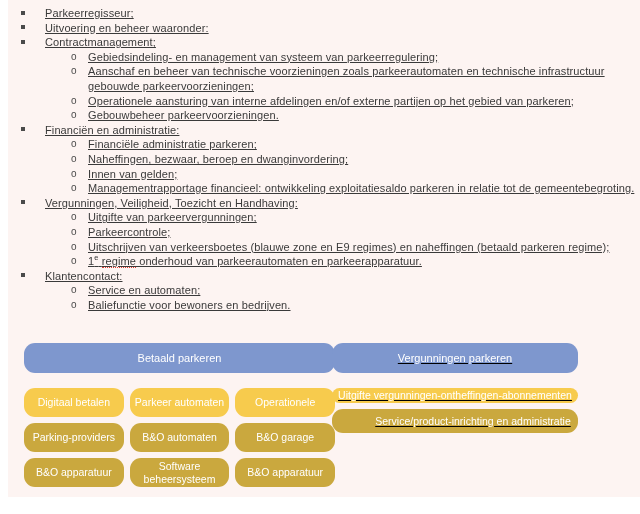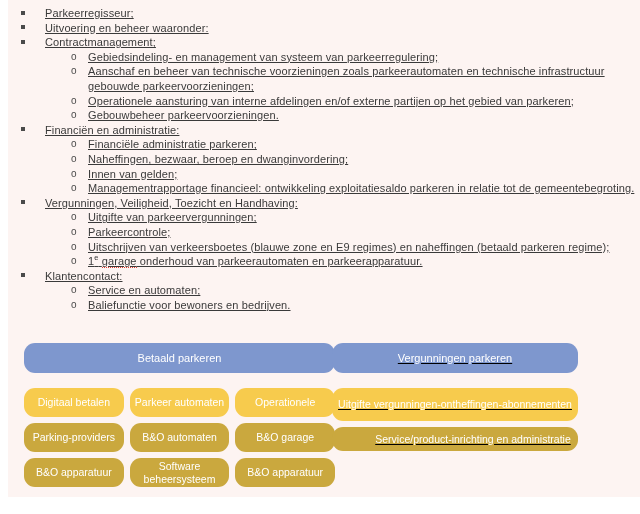--- a/index.html
+++ b/index.html
@@ -134,21 +134,21 @@
   }
   .row .cell {
     flex: 1 1 0;
     height: 29px;
   }
   .col-right .wide {
     width: 246px;
     margin-top: 6px;
   }
   .col-right .wide.two-line {
-    height: 33px;
+    height: 15px;
   }
   .col-right .wide.one-line {
     height: 24px;
     padding-left: 40px;
   }
   .spacer-9 { height: 9px; }
 </style>
 </head>
 <body>
 
@@ -216,21 +216,21 @@
         <div class="li level2">
           <span class="marker">o</span>
           <span class="txt">Parkeercontrole;</span>
         </div>
         <div class="li level2">
           <span class="marker">o</span>
           <span class="txt">Uitschrijven van verkeersboetes (blauwe zone en E9 regimes) en naheffingen (betaald parkeren regime);</span>
         </div>
         <div class="li level2">
           <span class="marker">o</span>
-          <span class="txt"><span>1</span><span class="sup">e</span><span> </span><span class="misspell">garage</span><span> onderhoud van parkeerautomaten en parkeerapparatuur.</span></span>
+          <span class="txt"><span>1</span><span class="sup">e</span><span> </span><span class="misspell">regime</span><span> onderhoud van parkeerautomaten en parkeerapparatuur.</span></span>
         </div>
         <div class="li level1">
           <span class="marker"></span>
           <span class="txt">Klantencontact:</span>
         </div>
         <div class="li level2">
           <span class="marker">o</span>
           <span class="txt">Service en automaten;</span>
         </div>
         <div class="li level2">

